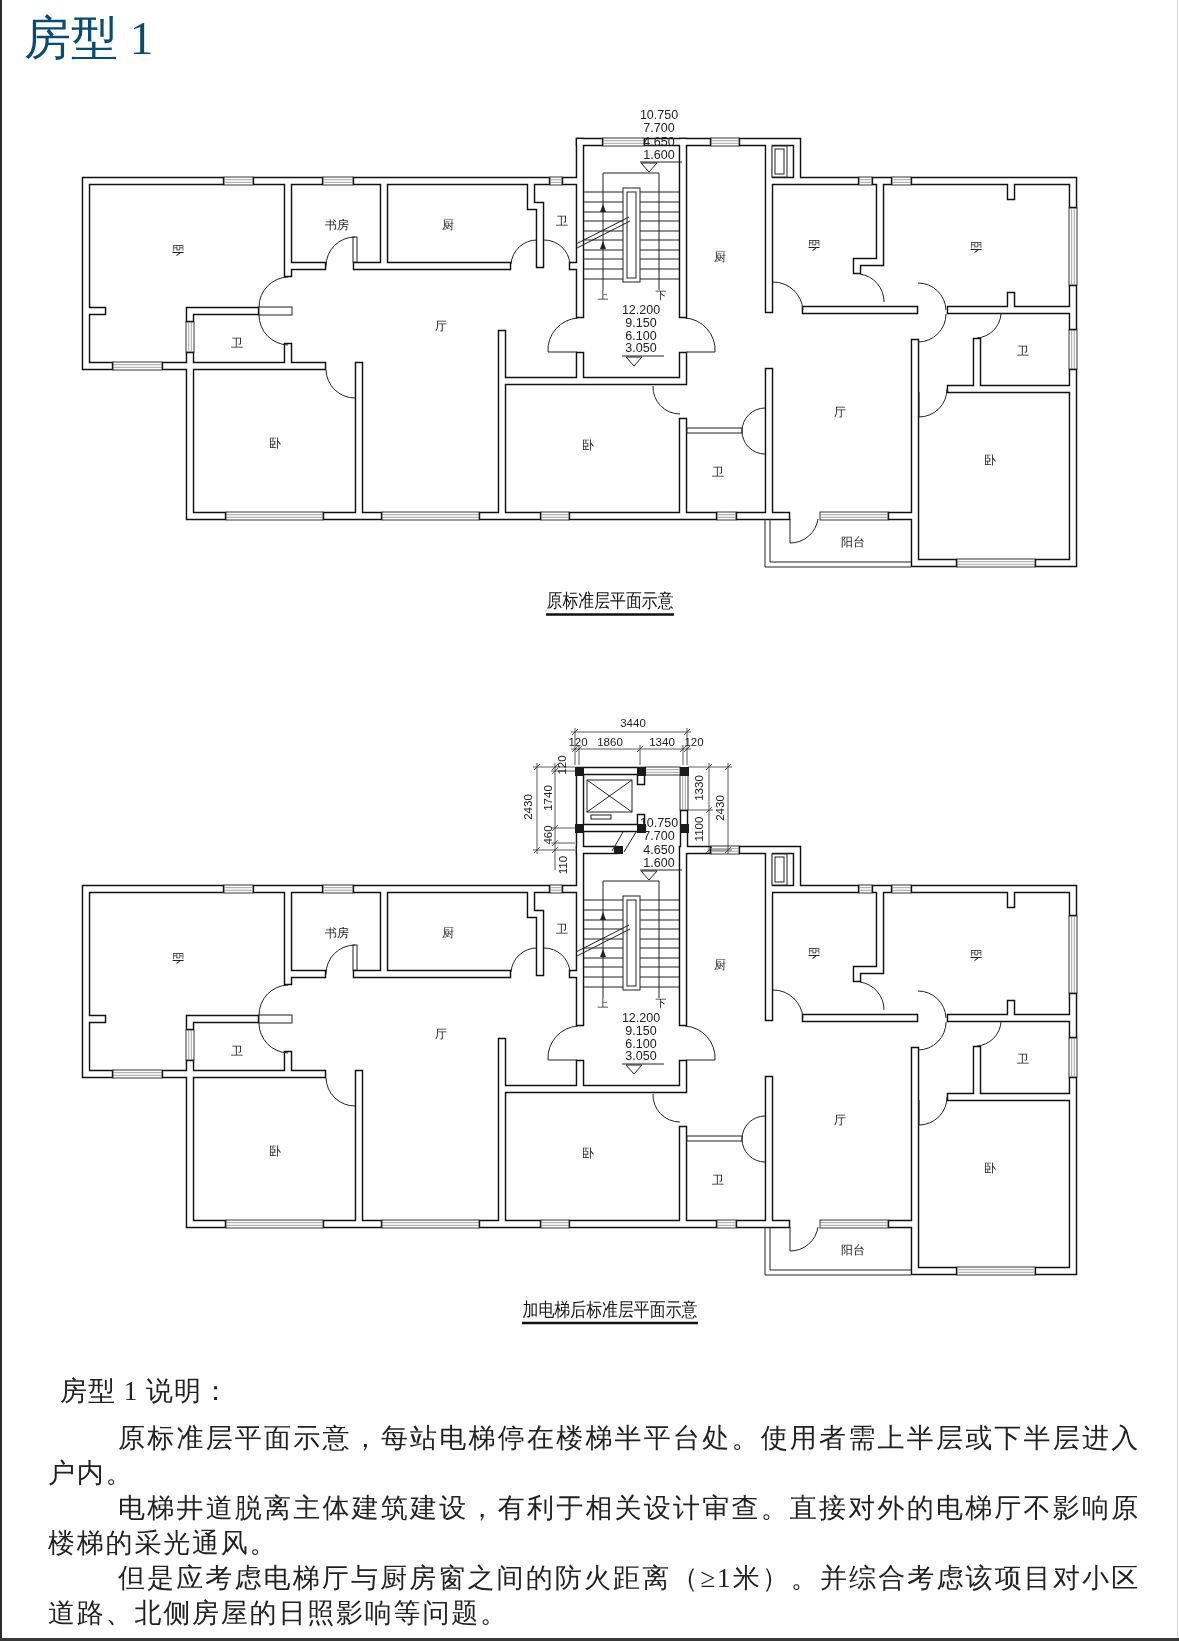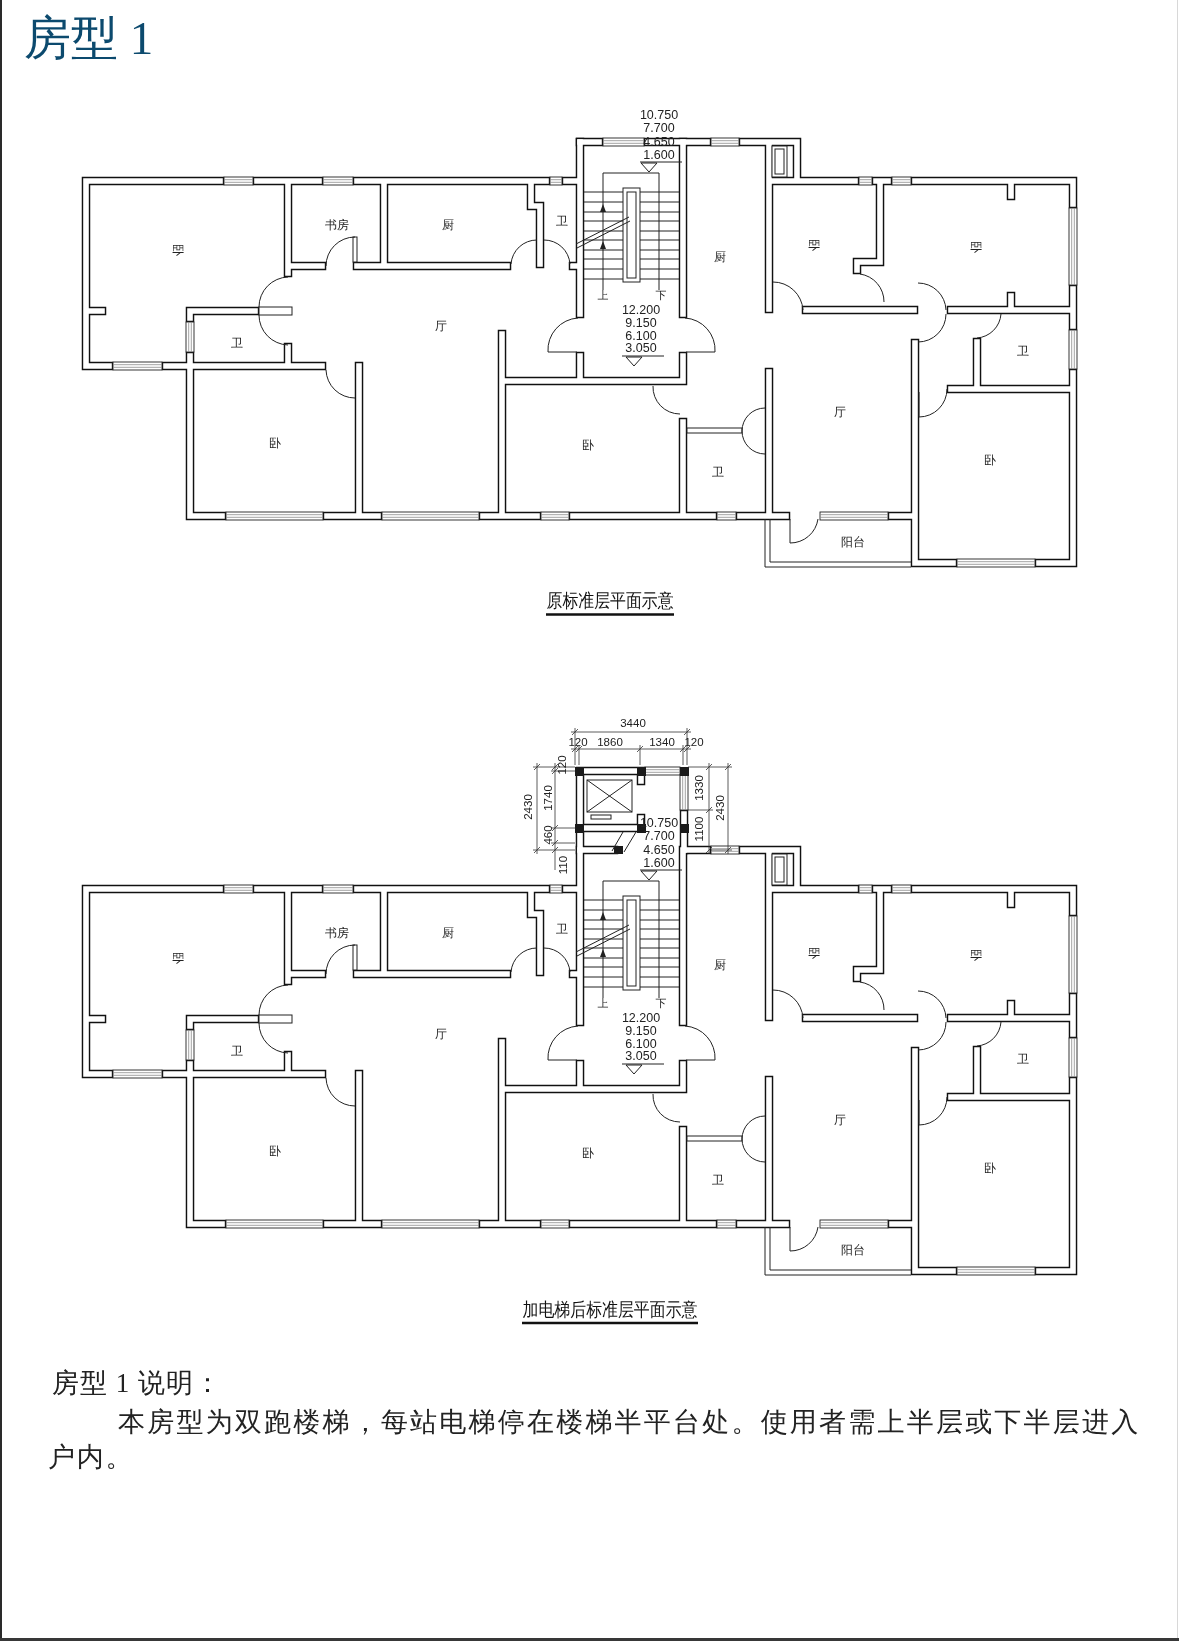--- a/index.html
+++ b/index.html
@@ -18,21 +18,21 @@
 .leaf{fill:#fff;stroke:#222;stroke-width:1;}
 .col{fill:#1a1a1a;}
 .arrow{fill:#222;}
 .room{font-size:12px;fill:#222;text-anchor:middle;dominant-baseline:central;font-family:"DejaVu Sans",sans-serif;}
 .stairlbl{font-size:11px;fill:#222;text-anchor:middle;dominant-baseline:central;font-family:"DejaVu Sans",sans-serif;}
 .lvl{font-size:12.5px;fill:#222;text-anchor:middle;dominant-baseline:central;font-family:"Liberation Sans",sans-serif;}
 .dim{font-size:11.5px;fill:#222;text-anchor:middle;dominant-baseline:central;font-family:"Liberation Sans",sans-serif;}
 .cap{font-size:19px;fill:#111;text-anchor:middle;dominant-baseline:central;font-family:"DejaVu Serif",serif;}
 .capline{stroke:#111;stroke-width:2.6;}
 .notes{position:absolute;left:48px;top:1362px;width:1092px;font-size:27px;line-height:35px;font-family:"Liberation Serif",serif;color:#222;}
-.notes .heading{margin:4px;letter-spacing:1px;white-space:pre;}
+.notes .heading{margin:12px;letter-spacing:1px;white-space:pre;}
 .notes p{margin:0;text-indent:70px;text-align:justify;letter-spacing:1.8px;}
 </style>
 </head>
 <body>
 
 <div class="border-left"></div>
 <div class="border-right"></div>
 <div class="border-bottom"></div>
 
 <div class="title">房型 1</div>
@@ -245,14 +245,16 @@
       <text class="lvl" x="641" y="336">6.100</text>
       <text class="lvl" x="641" y="348">3.050</text>
     </g>
     <text class="cap" x="610" y="601" textLength="175" lengthAdjust="spacingAndGlyphs">加电梯后标准层平面示意</text>
     <line class="capline" x1="522" y1="615" x2="698" y2="615"></line>
   </g>
 </svg>
 
 <div class="notes">
   <div class="heading">房型 1 说明：</div>
-  <p>本房型为双跑楼梯，每站电梯停在楼梯半平台处。使用者需上半层或下半层进入户内。</p>
+  <p>原标准层平面示意，每站电梯停在楼梯半平台处。使用者需上半层或下半层进入户内。</p>
+  <p>电梯井道脱离主体建筑建设，有利于相关设计审查。直接对外的电梯厅不影响原楼梯的采光通风。</p>
+  <p>但是应考虑电梯厅与厨房窗之间的防火距离（≥1米）。并综合考虑该项目对小区道路、北侧房屋的日照影响等问题。</p>
 </div>
 
 </body></html>

